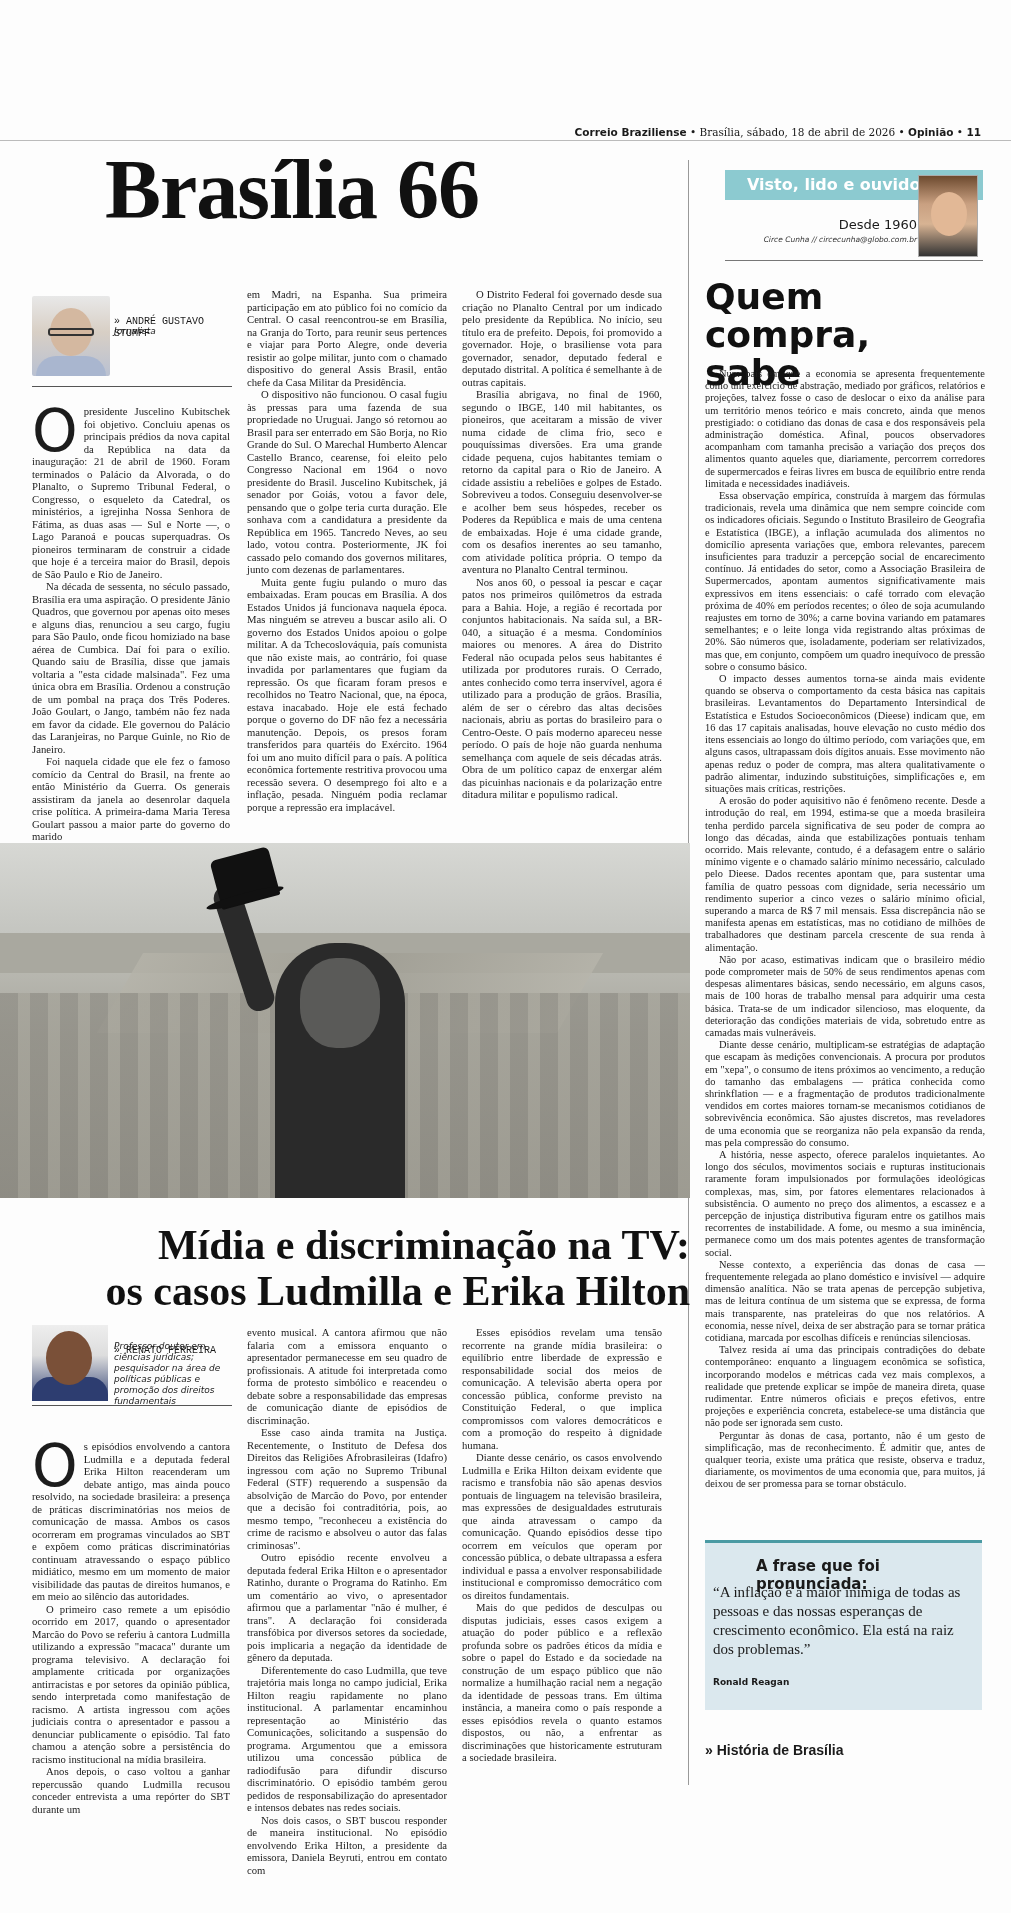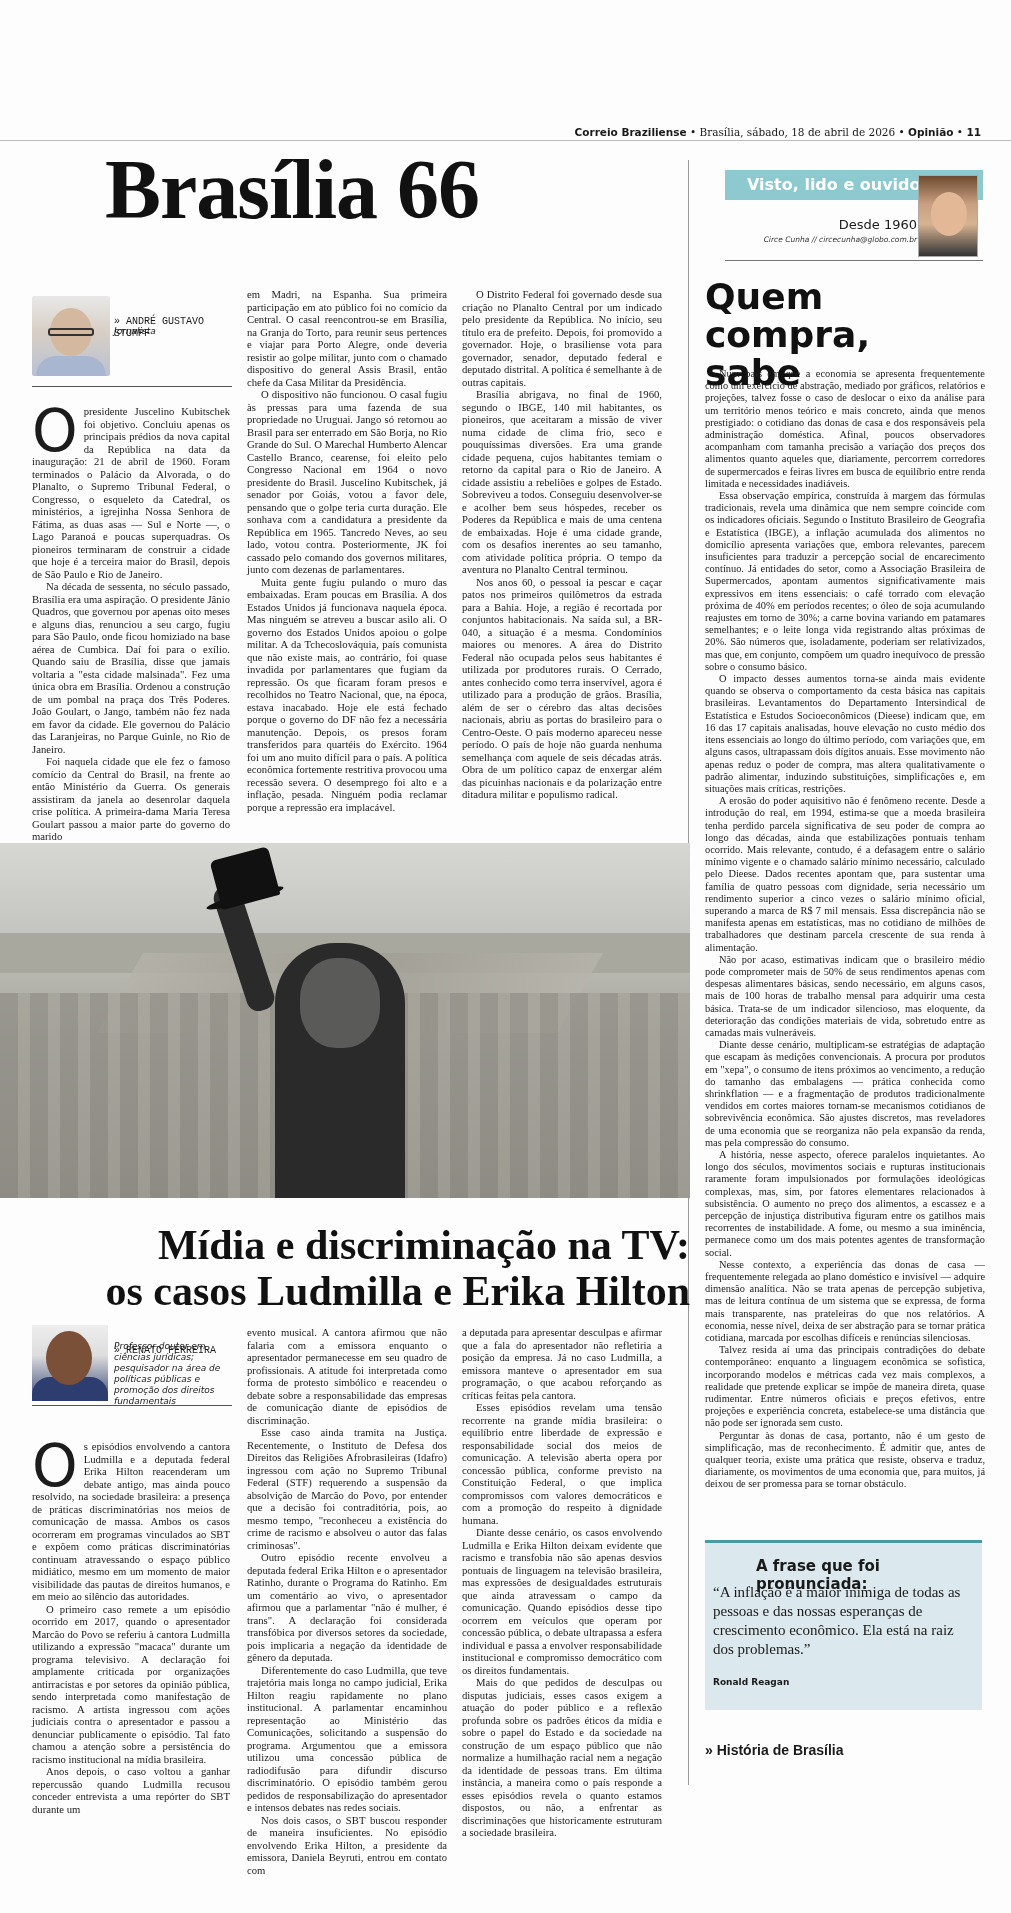--- a/index.html
+++ b/index.html
@@ -142,25 +142,24 @@
   <p class="first"><span class="drop">O</span><span>s episódios envolvendo a cantora Ludmilla e a deputada federal Erika Hilton reacenderam um debate antigo, mas ainda pouco resolvido, na sociedade brasileira: a presença de práticas discriminatórias nos meios de comunicação de massa. Ambos os casos ocorreram em programas vinculados ao SBT e expõem como práticas discriminatórias continuam atravessando o espaço público midiático, mesmo em um momento de maior visibilidade das pautas de direitos humanos, e em meio ao silêncio das autoridades.</span></p>
   <p>O primeiro caso remete a um episódio ocorrido em 2017, quando o apresentador Marcão do Povo se referiu à cantora Ludmilla utilizando a expressão "macaca" durante um programa televisivo. A declaração foi amplamente criticada por organizações antirracistas e por setores da opinião pública, sendo interpretada como manifestação de racismo. A artista ingressou com ações judiciais contra o apresentador e passou a denunciar publicamente o episódio. Tal fato chamou a atenção sobre a persistência do racismo institucional na mídia brasileira.</p>
   <p>Anos depois, o caso voltou a ganhar repercussão quando Ludmilla recusou conceder entrevista a uma repórter do SBT durante um</p>
 </div>
 
 <div class="col" style="left:247px; top:1326px; width:200px;">
   <p class="first">evento musical. A cantora afirmou que não falaria com a emissora enquanto o apresentador permanecesse em seu quadro de profissionais. A atitude foi interpretada como forma de protesto simbólico e reacendeu o debate sobre a responsabilidade das empresas de comunicação diante de episódios de discriminação.</p>
   <p>Esse caso ainda tramita na Justiça. Recentemente, o Instituto de Defesa dos Direitos das Religiões Afrobrasileiras (Idafro) ingressou com ação no Supremo Tribunal Federal (STF) requerendo a suspensão da absolvição de Marcão do Povo, por entender que a decisão foi contraditória, pois, ao mesmo tempo, "reconheceu a existência do crime de racismo e absolveu o autor das falas criminosas".</p>
   <p>Outro episódio recente envolveu a deputada federal Erika Hilton e o apresentador Ratinho, durante o Programa do Ratinho. Em um comentário ao vivo, o apresentador afirmou que a parlamentar "não é mulher, é trans". A declaração foi considerada transfóbica por diversos setores da sociedade, pois implicaria a negação da identidade de gênero da deputada.</p>
   <p>Diferentemente do caso Ludmilla, que teve trajetória mais longa no campo judicial, Erika Hilton reagiu rapidamente no plano institucional. A parlamentar encaminhou representação ao Ministério das Comunicações, solicitando a suspensão do programa. Argumentou que a emissora utilizou uma concessão pública de radiodifusão para difundir discurso discriminatório. O episódio também gerou pedidos de responsabilização do apresentador e intensos debates nas redes sociais.</p>
-  <p>Nos dois casos, o SBT buscou responder de maneira insuficientes. No episódio envolvendo Erika Hilton, a presidente da emissora, Daniela Beyruti, entrou em contato com</p>
+  <p>Nos dois casos, o SBT buscou responder de maneira institucional. No episódio envolvendo Erika Hilton, a presidente da emissora, Daniela Beyruti, entrou em contato com</p>
 </div>
 
 <div class="col" style="left:462px; top:1326px; width:200px;">
-  <p class="first">a deputada para apresentar desculpas e afirmar que a fala do apresentador não refletiria a posição da empresa. Já no caso Ludmilla, a emissora manteve o apresentador em sua programação, o que acabou reforçando as críticas feitas pela cantora.</p>
   <p>Esses episódios revelam uma tensão recorrente na grande mídia brasileira: o equilíbrio entre liberdade de expressão e responsabilidade social dos meios de comunicação. A televisão aberta opera por concessão pública, conforme previsto na Constituição Federal, o que implica compromissos com valores democráticos e com a promoção do respeito à dignidade humana.</p>
   <p>Diante desse cenário, os casos envolvendo Ludmilla e Erika Hilton deixam evidente que racismo e transfobia não são apenas desvios pontuais de linguagem na televisão brasileira, mas expressões de desigualdades estruturais que ainda atravessam o campo da comunicação. Quando episódios desse tipo ocorrem em veículos que operam por concessão pública, o debate ultrapassa a esfera individual e passa a envolver responsabilidade institucional e compromisso democrático com os direitos fundamentais.</p>
   <p>Mais do que pedidos de desculpas ou disputas judiciais, esses casos exigem a atuação do poder público e a reflexão profunda sobre os padrões éticos da mídia e sobre o papel do Estado e da sociedade na construção de um espaço público que não normalize a humilhação racial nem a negação da identidade de pessoas trans. Em última instância, a maneira como o país responde a esses episódios revela o quanto estamos dispostos, ou não, a enfrentar as discriminações que historicamente estruturam a sociedade brasileira.</p>
 </div>
 
 <div class="sidebar-header">
   <div class="band"></div>
   <div class="band-title">Visto, lido e ouvido</div>
   <div class="since">Desde 1960</div>
   <div class="byline">Circe Cunha // circecunha@globo.com.br</div>

